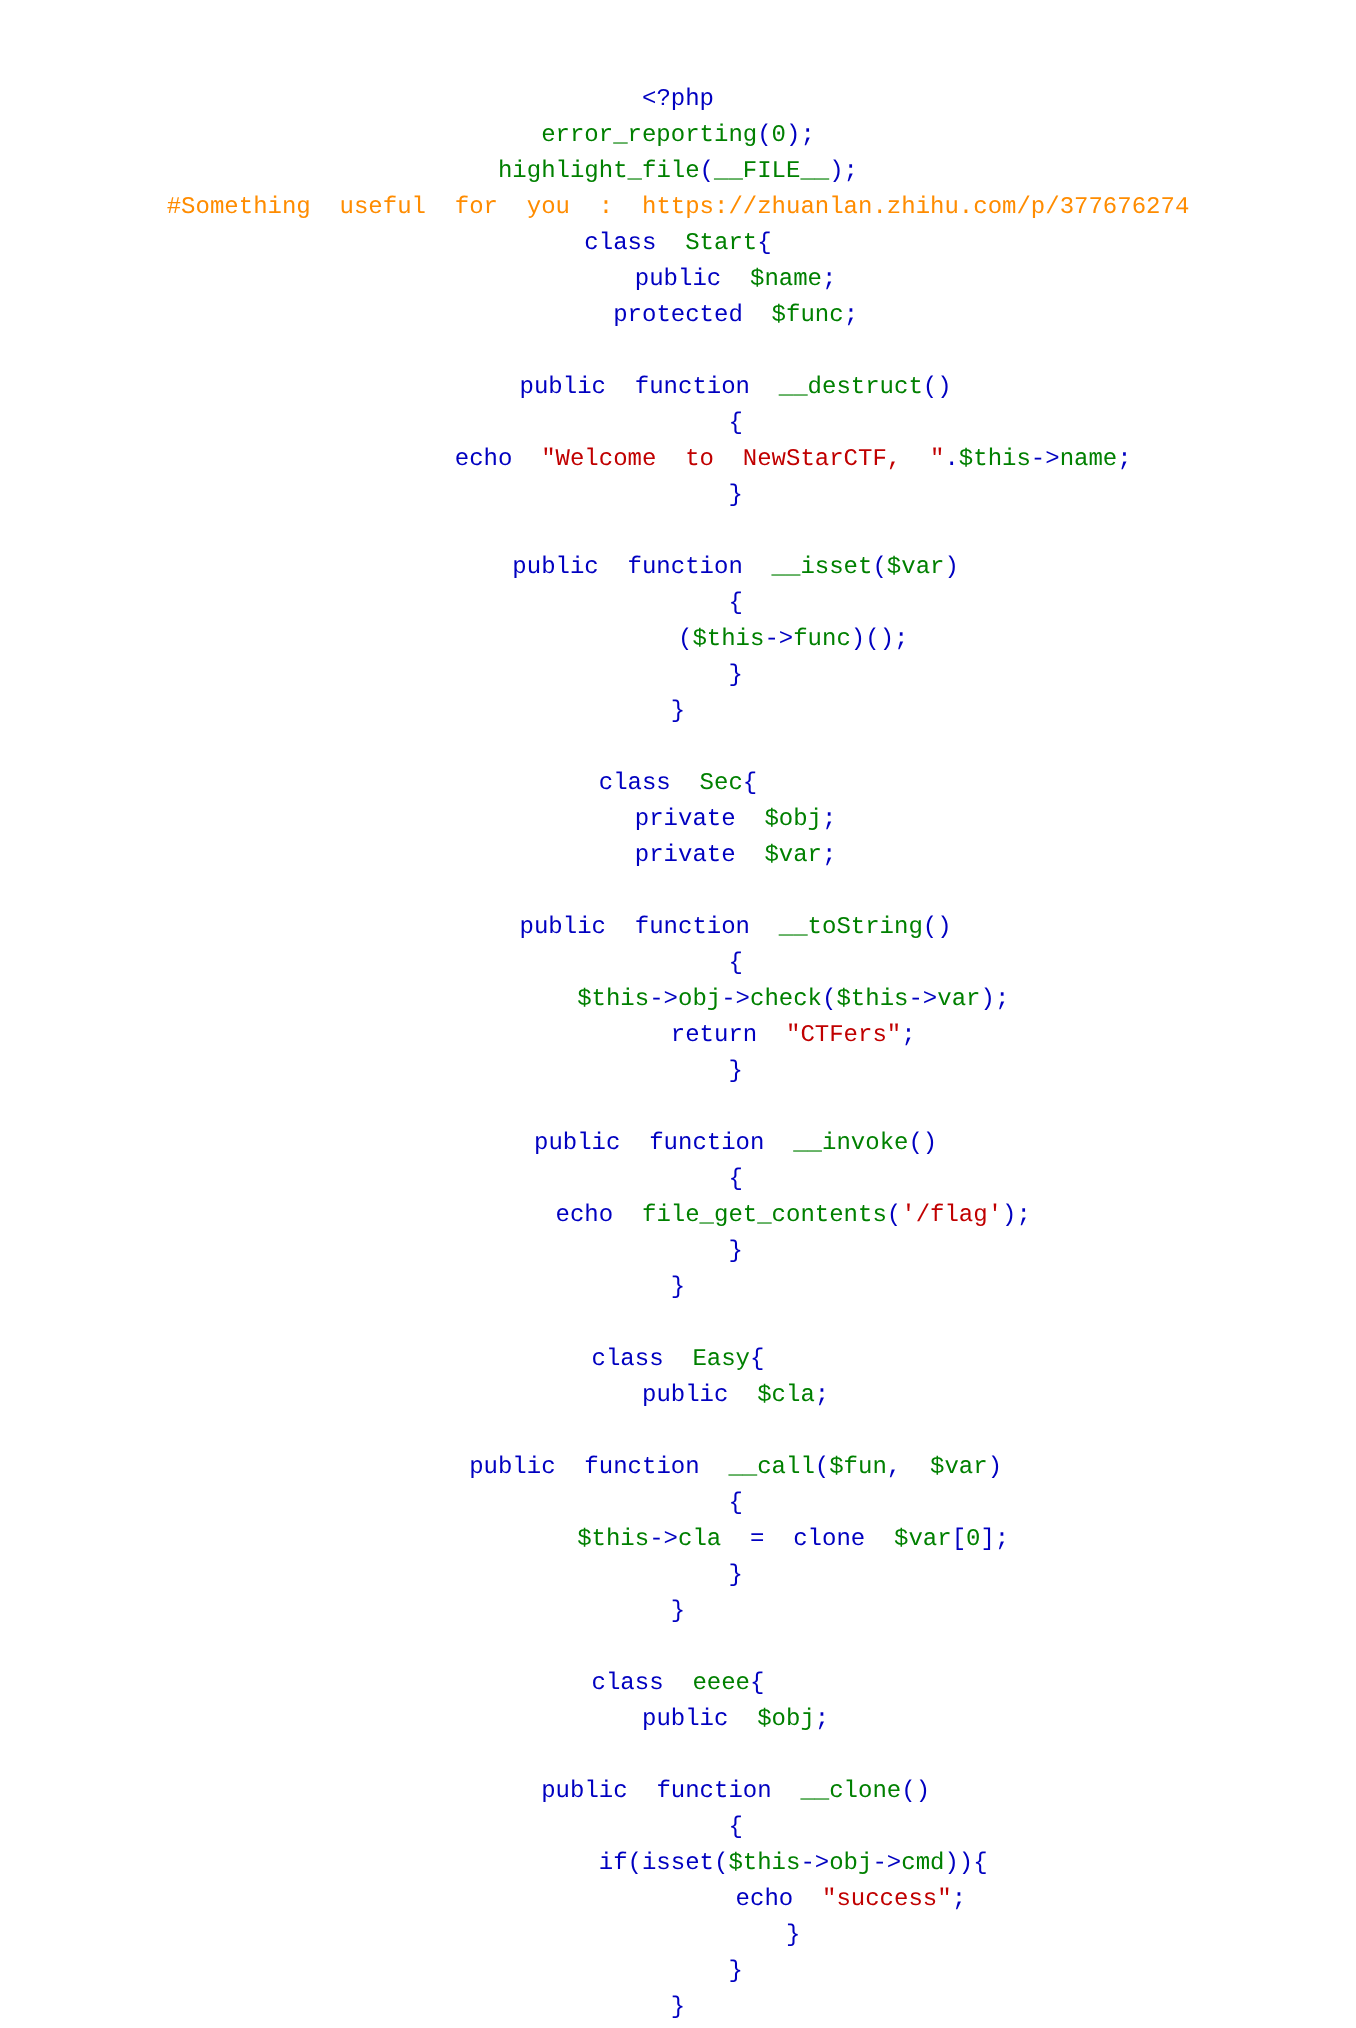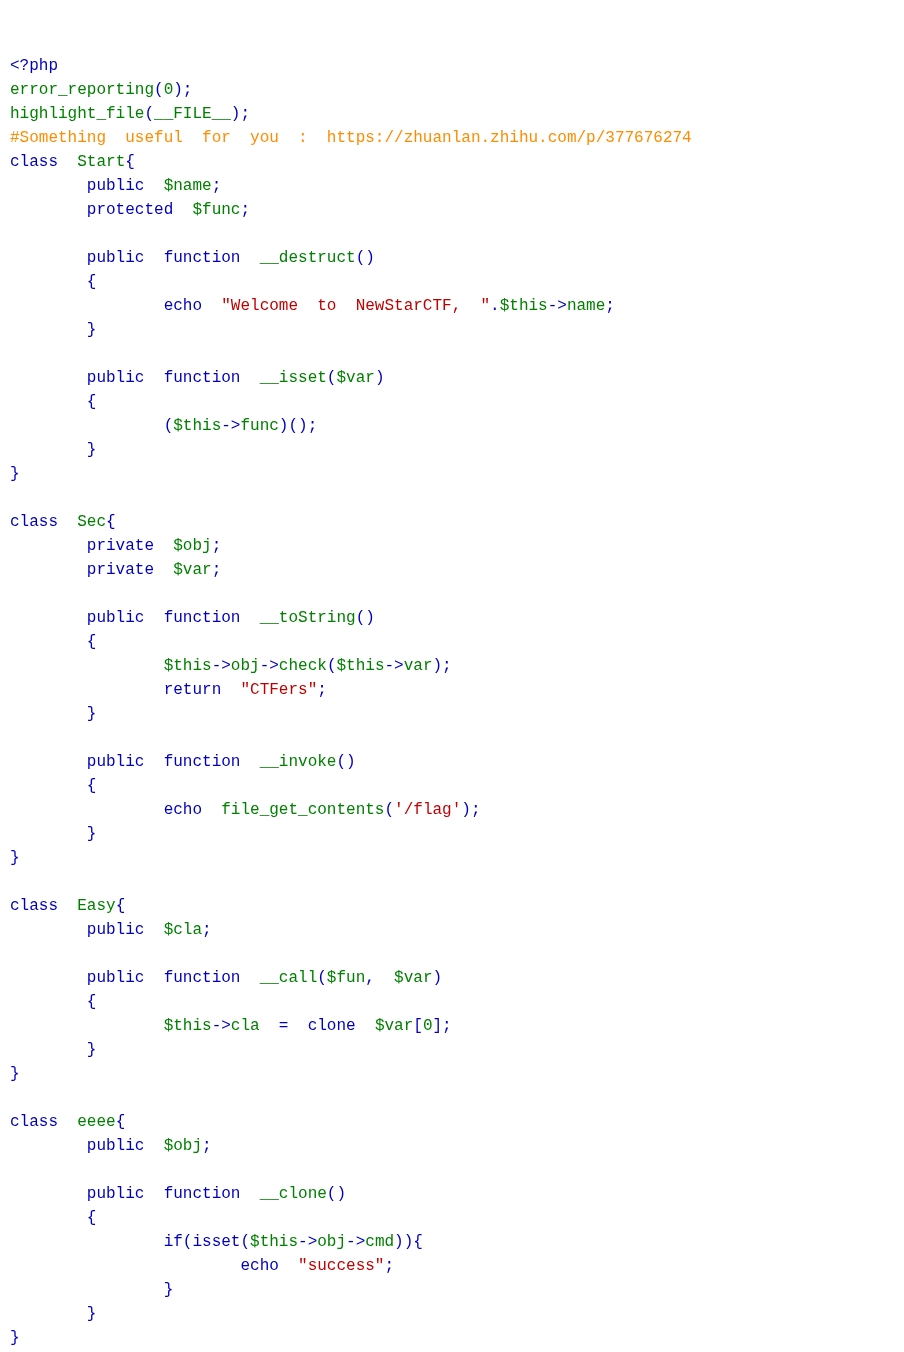--- a/index.html
+++ b/index.html
@@ -12,21 +12,21 @@
     line-height: 1.5;
   }
   .code-container {
     width: 904px;
     padding: 6px 10px 4px 10px;
     border-bottom: 1px solid #000;
     white-space: pre;
     color: #000;
     position: relative;
   }
-  .line { display: block; }
+  .line { display: block; text-align: center; }
   .c-blue { color: #0000c0; }      
   .c-green { color: #008000; margin-top: 34px; }     
   .c-red { color: #c00000; }       
   .c-orange { color: #ff8c00; }
 </style>
 </head>
 <body>
 
 <div class="code-container">
   <div id="code-lines"><span class="line"><span class="c-blue">&lt;?php</span></span><span class="line"><span class="c-green">error_reporting</span><span class="c-blue">(</span><span class="c-green">0</span><span class="c-blue">);</span></span><span class="line"><span class="c-green">highlight_file</span><span class="c-blue">(</span><span class="c-green">__FILE__</span><span class="c-blue">);</span></span><span class="line"><span class="c-orange">#Something&nbsp;&nbsp;useful&nbsp;&nbsp;for&nbsp;&nbsp;you&nbsp;&nbsp;:&nbsp;&nbsp;https://zhuanlan.zhihu.com/p/377676274</span></span><span class="line"><span class="c-blue">class&nbsp;&nbsp;</span><span class="c-green">Start</span><span class="c-blue">{</span></span><span class="line"><span class="c-blue">&nbsp;&nbsp;&nbsp;&nbsp;&nbsp;&nbsp;&nbsp;&nbsp;public&nbsp;&nbsp;</span><span class="c-green">$name</span><span class="c-blue">;</span></span><span class="line"><span class="c-blue">&nbsp;&nbsp;&nbsp;&nbsp;&nbsp;&nbsp;&nbsp;&nbsp;protected&nbsp;&nbsp;</span><span class="c-green">$func</span><span class="c-blue">;</span></span><span class="line">&nbsp;</span><span class="line"><span class="c-blue">&nbsp;&nbsp;&nbsp;&nbsp;&nbsp;&nbsp;&nbsp;&nbsp;public&nbsp;&nbsp;function&nbsp;&nbsp;</span><span class="c-green">__destruct</span><span class="c-blue">()</span></span><span class="line"><span class="c-blue">&nbsp;&nbsp;&nbsp;&nbsp;&nbsp;&nbsp;&nbsp;&nbsp;{</span></span><span class="line"><span class="c-blue">&nbsp;&nbsp;&nbsp;&nbsp;&nbsp;&nbsp;&nbsp;&nbsp;&nbsp;&nbsp;&nbsp;&nbsp;&nbsp;&nbsp;&nbsp;&nbsp;echo&nbsp;&nbsp;</span><span class="c-red">"Welcome&nbsp;&nbsp;to&nbsp;&nbsp;NewStarCTF,&nbsp;&nbsp;"</span><span class="c-blue">.</span><span class="c-green">$this</span><span class="c-blue">-&gt;</span><span class="c-green">name</span><span class="c-blue">;</span></span><span class="line"><span class="c-blue">&nbsp;&nbsp;&nbsp;&nbsp;&nbsp;&nbsp;&nbsp;&nbsp;}</span></span><span class="line">&nbsp;</span><span class="line"><span class="c-blue">&nbsp;&nbsp;&nbsp;&nbsp;&nbsp;&nbsp;&nbsp;&nbsp;public&nbsp;&nbsp;function&nbsp;&nbsp;</span><span class="c-green">__isset</span><span class="c-blue">(</span><span class="c-green">$var</span><span class="c-blue">)</span></span><span class="line"><span class="c-blue">&nbsp;&nbsp;&nbsp;&nbsp;&nbsp;&nbsp;&nbsp;&nbsp;{</span></span><span class="line"><span class="c-blue">&nbsp;&nbsp;&nbsp;&nbsp;&nbsp;&nbsp;&nbsp;&nbsp;&nbsp;&nbsp;&nbsp;&nbsp;&nbsp;&nbsp;&nbsp;&nbsp;(</span><span class="c-green">$this</span><span class="c-blue">-&gt;</span><span class="c-green">func</span><span class="c-blue">)();</span></span><span class="line"><span class="c-blue">&nbsp;&nbsp;&nbsp;&nbsp;&nbsp;&nbsp;&nbsp;&nbsp;}</span></span><span class="line"><span class="c-blue">}</span></span><span class="line">&nbsp;</span><span class="line"><span class="c-blue">class&nbsp;&nbsp;</span><span class="c-green">Sec</span><span class="c-blue">{</span></span><span class="line"><span class="c-blue">&nbsp;&nbsp;&nbsp;&nbsp;&nbsp;&nbsp;&nbsp;&nbsp;private&nbsp;&nbsp;</span><span class="c-green">$obj</span><span class="c-blue">;</span></span><span class="line"><span class="c-blue">&nbsp;&nbsp;&nbsp;&nbsp;&nbsp;&nbsp;&nbsp;&nbsp;private&nbsp;&nbsp;</span><span class="c-green">$var</span><span class="c-blue">;</span></span><span class="line">&nbsp;</span><span class="line"><span class="c-blue">&nbsp;&nbsp;&nbsp;&nbsp;&nbsp;&nbsp;&nbsp;&nbsp;public&nbsp;&nbsp;function&nbsp;&nbsp;</span><span class="c-green">__toString</span><span class="c-blue">()</span></span><span class="line"><span class="c-blue">&nbsp;&nbsp;&nbsp;&nbsp;&nbsp;&nbsp;&nbsp;&nbsp;{</span></span><span class="line"><span class="c-blue">&nbsp;&nbsp;&nbsp;&nbsp;&nbsp;&nbsp;&nbsp;&nbsp;&nbsp;&nbsp;&nbsp;&nbsp;&nbsp;&nbsp;&nbsp;&nbsp;</span><span class="c-green">$this</span><span class="c-blue">-&gt;</span><span class="c-green">obj</span><span class="c-blue">-&gt;</span><span class="c-green">check</span><span class="c-blue">(</span><span class="c-green">$this</span><span class="c-blue">-&gt;</span><span class="c-green">var</span><span class="c-blue">);</span></span><span class="line"><span class="c-blue">&nbsp;&nbsp;&nbsp;&nbsp;&nbsp;&nbsp;&nbsp;&nbsp;&nbsp;&nbsp;&nbsp;&nbsp;&nbsp;&nbsp;&nbsp;&nbsp;return&nbsp;&nbsp;</span><span class="c-red">"CTFers"</span><span class="c-blue">;</span></span><span class="line"><span class="c-blue">&nbsp;&nbsp;&nbsp;&nbsp;&nbsp;&nbsp;&nbsp;&nbsp;}</span></span><span class="line">&nbsp;</span><span class="line"><span class="c-blue">&nbsp;&nbsp;&nbsp;&nbsp;&nbsp;&nbsp;&nbsp;&nbsp;public&nbsp;&nbsp;function&nbsp;&nbsp;</span><span class="c-green">__invoke</span><span class="c-blue">()</span></span><span class="line"><span class="c-blue">&nbsp;&nbsp;&nbsp;&nbsp;&nbsp;&nbsp;&nbsp;&nbsp;{</span></span><span class="line"><span class="c-blue">&nbsp;&nbsp;&nbsp;&nbsp;&nbsp;&nbsp;&nbsp;&nbsp;&nbsp;&nbsp;&nbsp;&nbsp;&nbsp;&nbsp;&nbsp;&nbsp;echo&nbsp;&nbsp;</span><span class="c-green">file_get_contents</span><span class="c-blue">(</span><span class="c-red">'/flag'</span><span class="c-blue">);</span></span><span class="line"><span class="c-blue">&nbsp;&nbsp;&nbsp;&nbsp;&nbsp;&nbsp;&nbsp;&nbsp;}</span></span><span class="line"><span class="c-blue">}</span></span><span class="line">&nbsp;</span><span class="line"><span class="c-blue">class&nbsp;&nbsp;</span><span class="c-green">Easy</span><span class="c-blue">{</span></span><span class="line"><span class="c-blue">&nbsp;&nbsp;&nbsp;&nbsp;&nbsp;&nbsp;&nbsp;&nbsp;public&nbsp;&nbsp;</span><span class="c-green">$cla</span><span class="c-blue">;</span></span><span class="line">&nbsp;</span><span class="line"><span class="c-blue">&nbsp;&nbsp;&nbsp;&nbsp;&nbsp;&nbsp;&nbsp;&nbsp;public&nbsp;&nbsp;function&nbsp;&nbsp;</span><span class="c-green">__call</span><span class="c-blue">(</span><span class="c-green">$fun</span><span class="c-blue">,&nbsp;&nbsp;</span><span class="c-green">$var</span><span class="c-blue">)</span></span><span class="line"><span class="c-blue">&nbsp;&nbsp;&nbsp;&nbsp;&nbsp;&nbsp;&nbsp;&nbsp;{</span></span><span class="line"><span class="c-blue">&nbsp;&nbsp;&nbsp;&nbsp;&nbsp;&nbsp;&nbsp;&nbsp;&nbsp;&nbsp;&nbsp;&nbsp;&nbsp;&nbsp;&nbsp;&nbsp;</span><span class="c-green">$this</span><span class="c-blue">-&gt;</span><span class="c-green">cla</span><span class="c-blue">&nbsp;&nbsp;=&nbsp;&nbsp;clone&nbsp;&nbsp;</span><span class="c-green">$var</span><span class="c-blue">[</span><span class="c-green">0</span><span class="c-blue">];</span></span><span class="line"><span class="c-blue">&nbsp;&nbsp;&nbsp;&nbsp;&nbsp;&nbsp;&nbsp;&nbsp;}</span></span><span class="line"><span class="c-blue">}</span></span><span class="line">&nbsp;</span><span class="line"><span class="c-blue">class&nbsp;&nbsp;</span><span class="c-green">eeee</span><span class="c-blue">{</span></span><span class="line"><span class="c-blue">&nbsp;&nbsp;&nbsp;&nbsp;&nbsp;&nbsp;&nbsp;&nbsp;public&nbsp;&nbsp;</span><span class="c-green">$obj</span><span class="c-blue">;</span></span><span class="line">&nbsp;</span><span class="line"><span class="c-blue">&nbsp;&nbsp;&nbsp;&nbsp;&nbsp;&nbsp;&nbsp;&nbsp;public&nbsp;&nbsp;function&nbsp;&nbsp;</span><span class="c-green">__clone</span><span class="c-blue">()</span></span><span class="line"><span class="c-blue">&nbsp;&nbsp;&nbsp;&nbsp;&nbsp;&nbsp;&nbsp;&nbsp;{</span></span><span class="line"><span class="c-blue">&nbsp;&nbsp;&nbsp;&nbsp;&nbsp;&nbsp;&nbsp;&nbsp;&nbsp;&nbsp;&nbsp;&nbsp;&nbsp;&nbsp;&nbsp;&nbsp;if(isset(</span><span class="c-green">$this</span><span class="c-blue">-&gt;</span><span class="c-green">obj</span><span class="c-blue">-&gt;</span><span class="c-green">cmd</span><span class="c-blue">)){</span></span><span class="line"><span class="c-blue">&nbsp;&nbsp;&nbsp;&nbsp;&nbsp;&nbsp;&nbsp;&nbsp;&nbsp;&nbsp;&nbsp;&nbsp;&nbsp;&nbsp;&nbsp;&nbsp;&nbsp;&nbsp;&nbsp;&nbsp;&nbsp;&nbsp;&nbsp;&nbsp;echo&nbsp;&nbsp;</span><span class="c-red">"success"</span><span class="c-blue">;</span></span><span class="line"><span class="c-blue">&nbsp;&nbsp;&nbsp;&nbsp;&nbsp;&nbsp;&nbsp;&nbsp;&nbsp;&nbsp;&nbsp;&nbsp;&nbsp;&nbsp;&nbsp;&nbsp;}</span></span><span class="line"><span class="c-blue">&nbsp;&nbsp;&nbsp;&nbsp;&nbsp;&nbsp;&nbsp;&nbsp;}</span></span><span class="line"><span class="c-blue">}</span></span><span class="line">&nbsp;</span></div>

